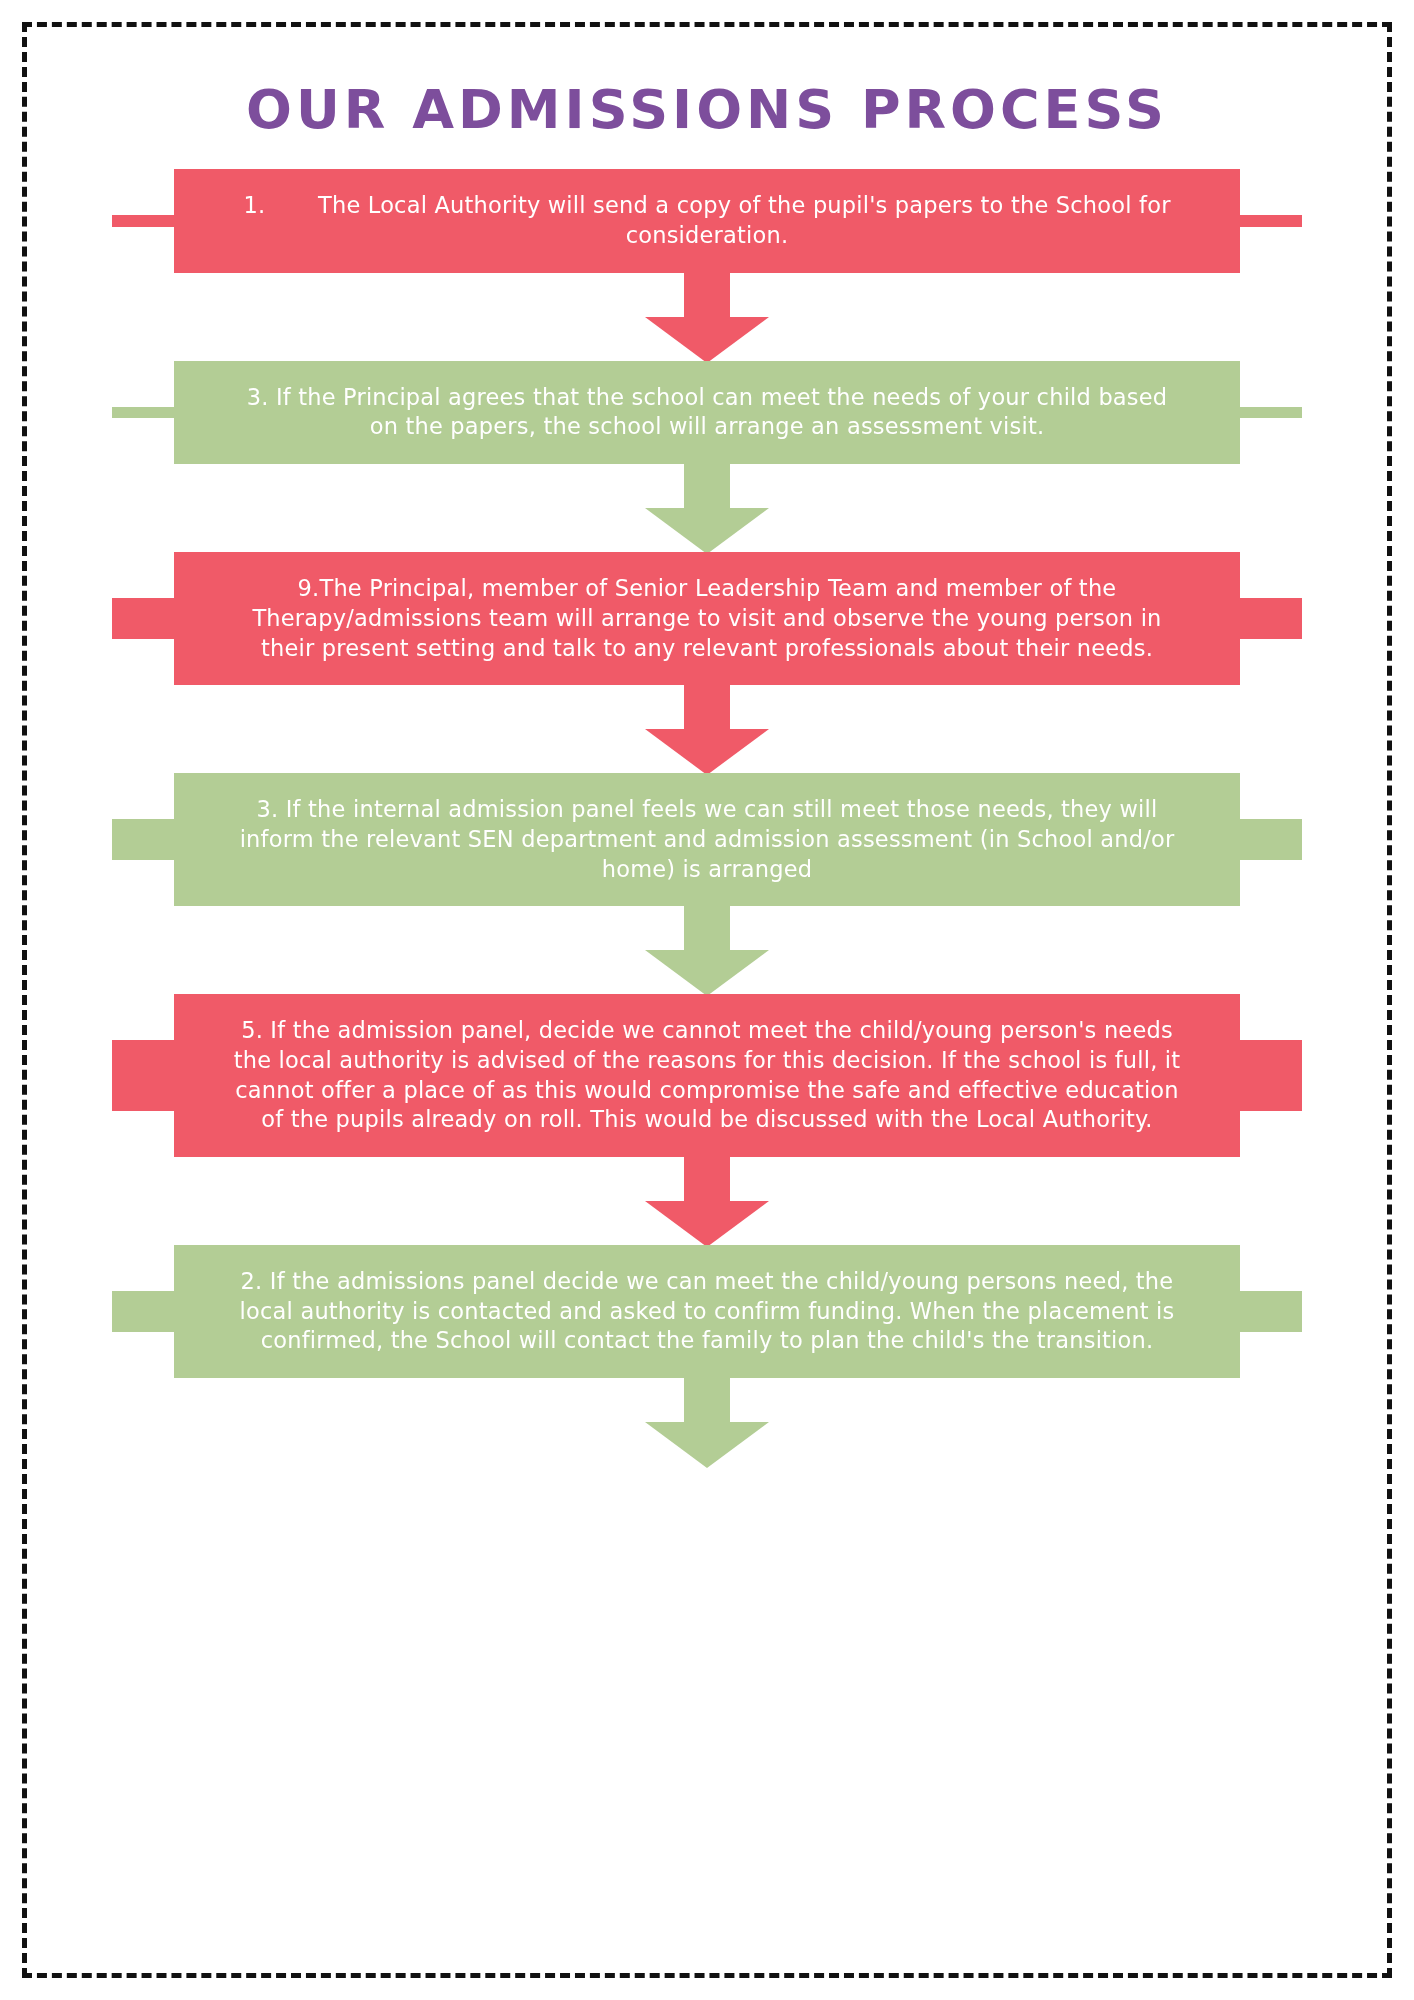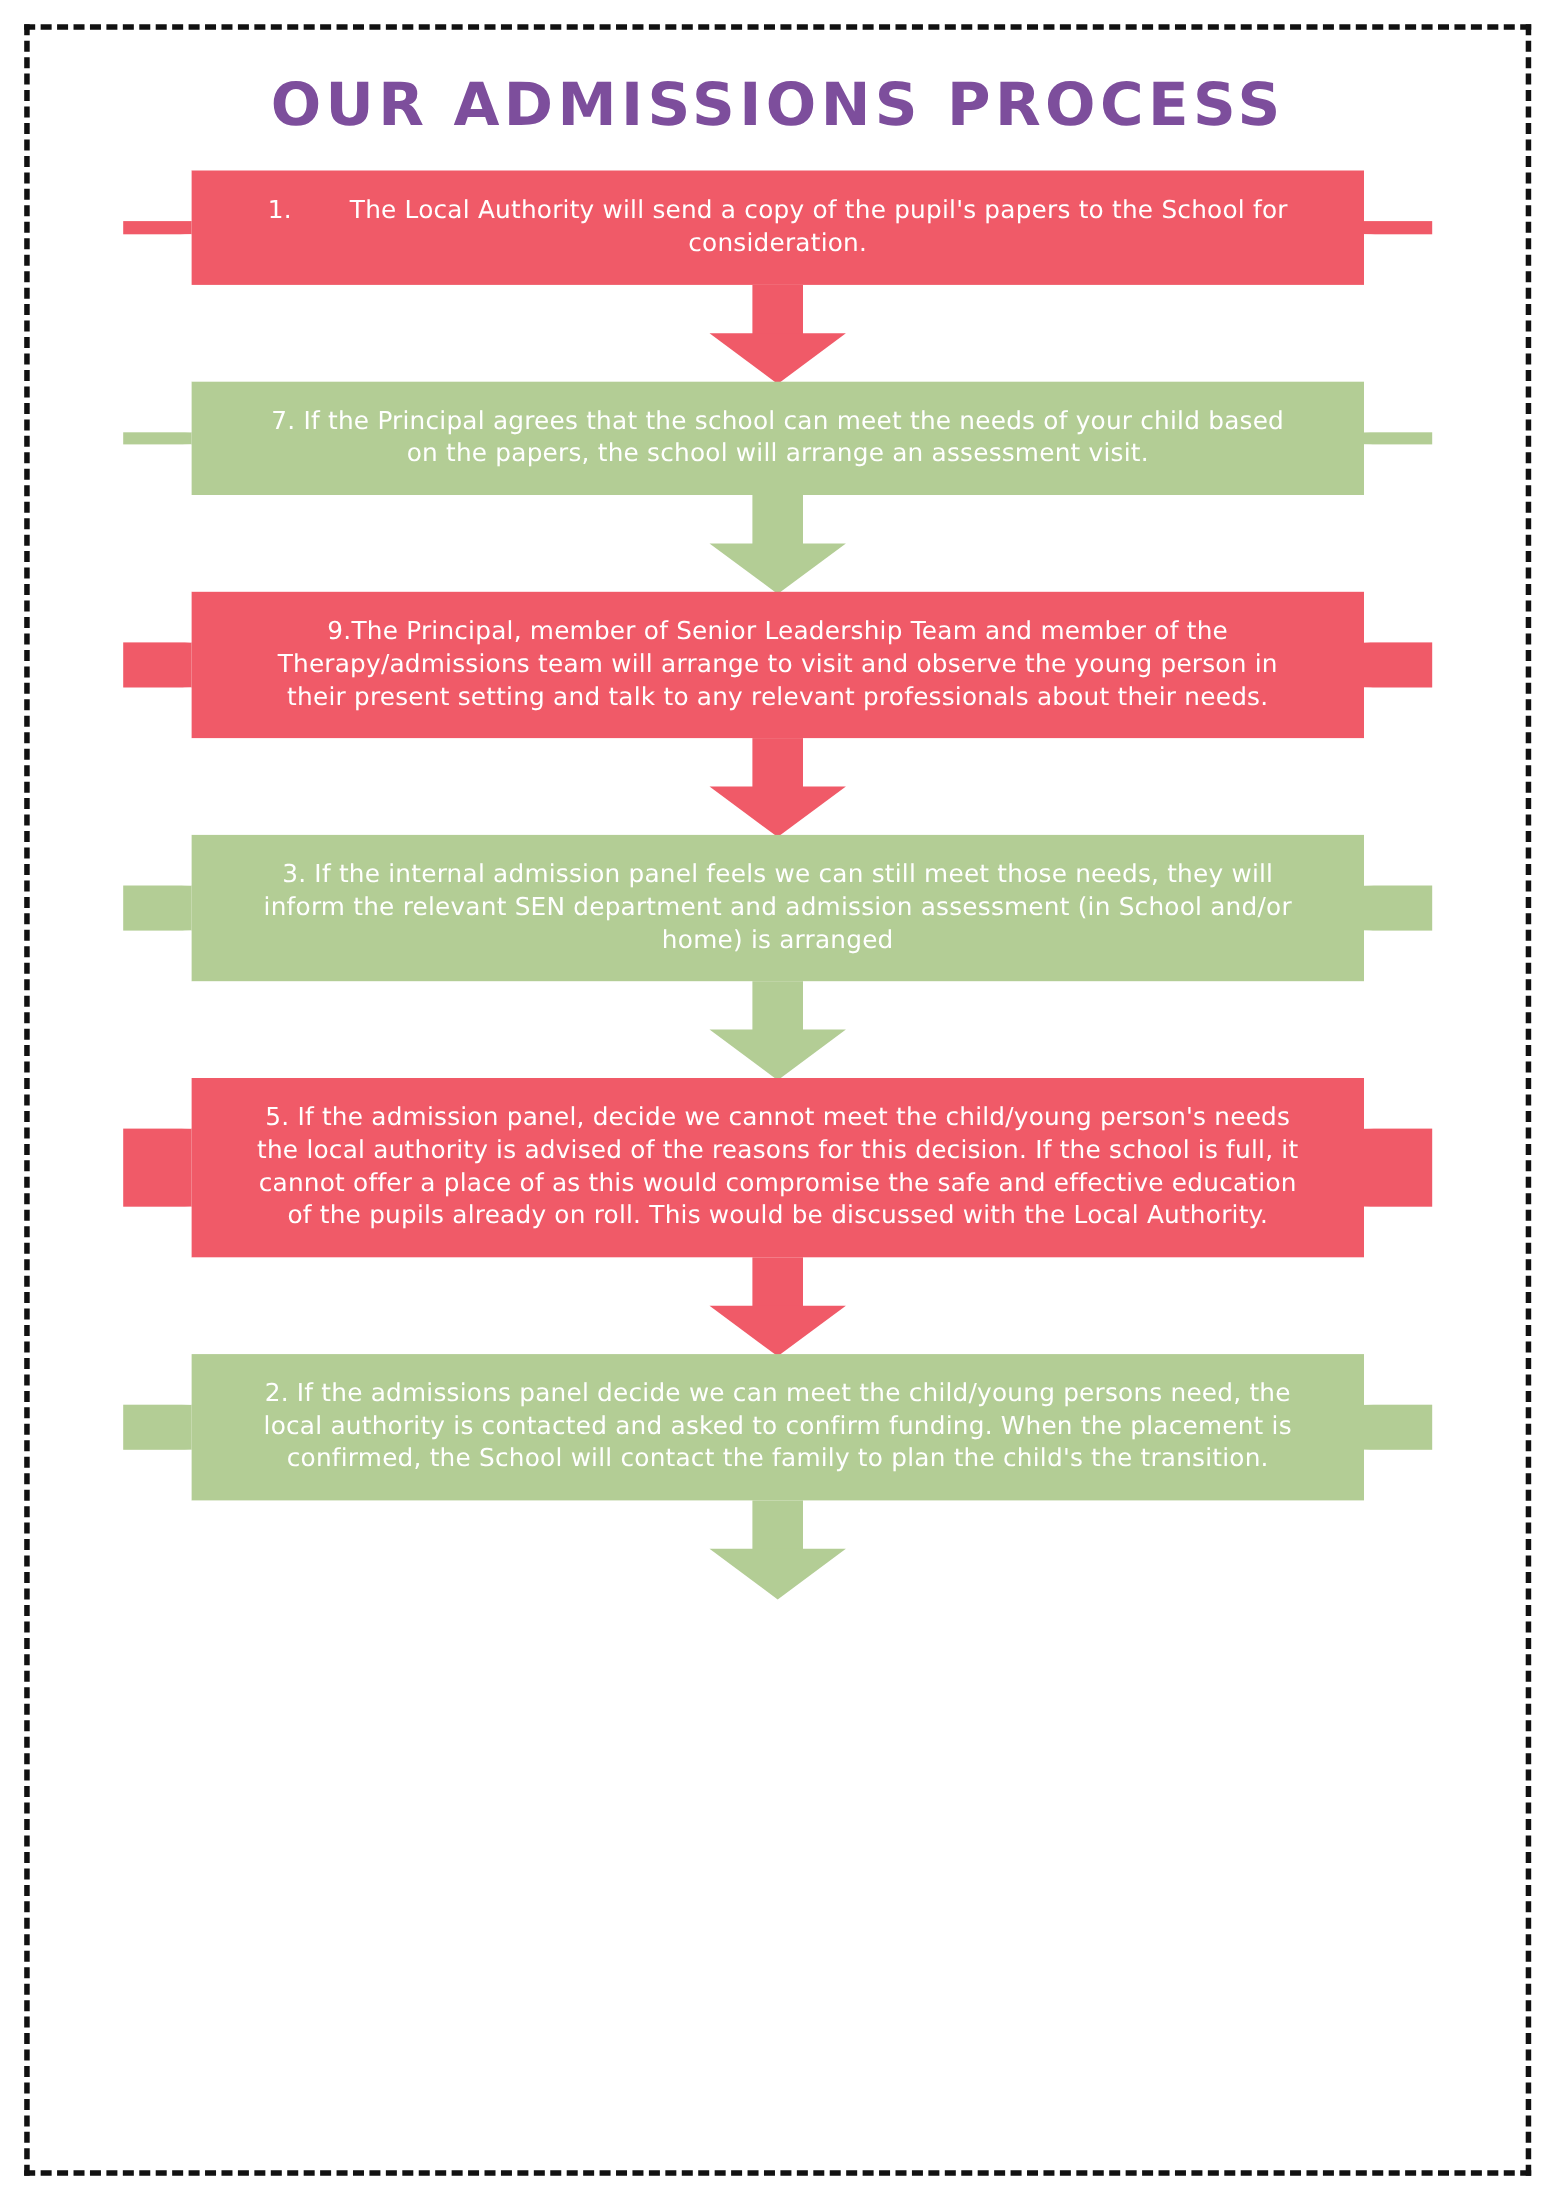--- a/index.html
+++ b/index.html
@@ -25,21 +25,21 @@
     top: 22px;
     right: 22px;
     bottom: 22px;
     border: 5px dashed #111111;
     pointer-events: none;
   }
 
   .inner {
     position: absolute;
     left: 22px;
-    top: 8px;
+    top: 22px;
     width: 1370px;
     height: 1956px;
     padding: 30px 60px 10px 60px;
   }
 
   .title {
     text-align: center;
     color: #7d4e9c;
     font-family: "DejaVu Sans", sans-serif;
     font-weight: bold;
@@ -180,21 +180,21 @@
         </div>
         <div class="ribbon green">
           <div class="center"></div>
           <div class="wing left"></div>
           <div class="wing right"></div>
           <div class="notch tl"></div>
           <div class="notch tr"></div>
           <div class="notch bl"></div>
           <div class="notch br"></div>
           <div class="body">
-            <div class="text">7. If the Principal agrees that the school can meet the needs of your child based on the papers, the school will arrange an assessment visit.</div>
+            <div class="text">3. If the Principal agrees that the school can meet the needs of your child based on the papers, the school will arrange an assessment visit.</div>
           </div>
         </div>
         <div class="arrow green">
           <div class="stem"></div>
           <div class="head"></div>
         </div>
         <div class="ribbon red">
           <div class="center"></div>
           <div class="wing left"></div>
           <div class="wing right"></div>

